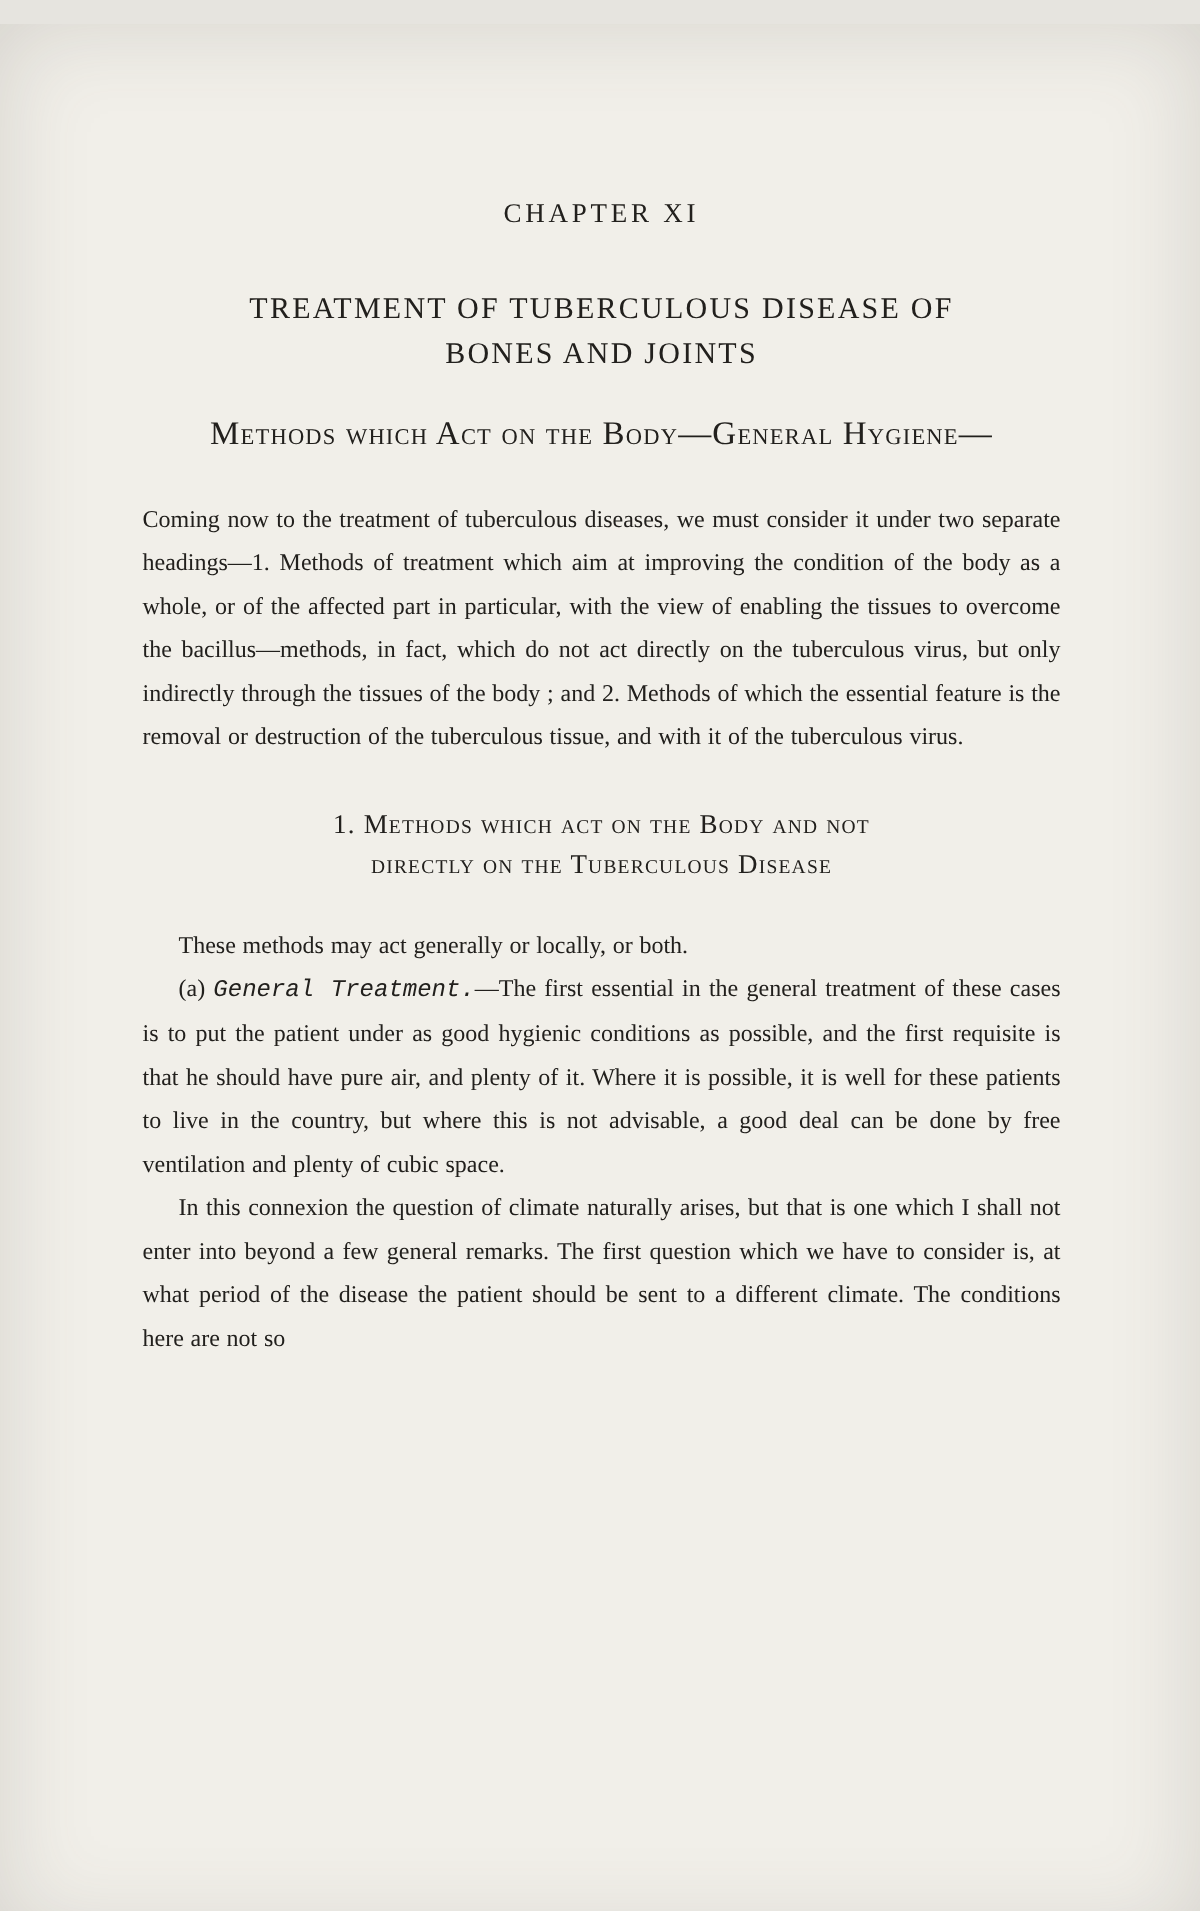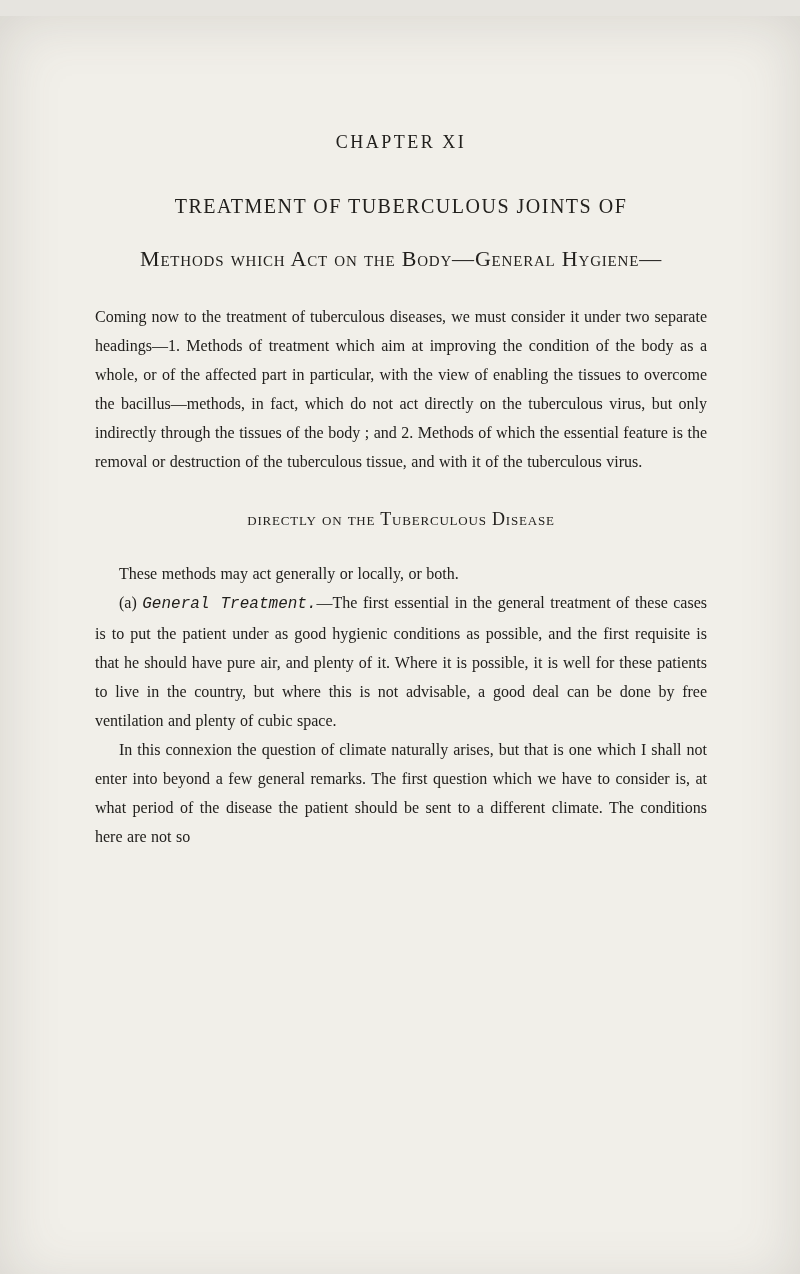--- a/index.html
+++ b/index.html
@@ -70,30 +70,32 @@
   }
 </style>
 </head>
 <body>
 
 <div class="page">
 
   <div class="chapter-heading">CHAPTER XI</div>
 
   <h1 class="chapter-title">
-    <div>TREATMENT OF TUBERCULOUS JOINTS OF</div>
+    <div>TREATMENT OF TUBERCULOUS DISEASE OF</div>
+    <div>BONES AND JOINTS</div>
   </h1>
 
   <div class="chapter-subtitle">
     <div>Methods which Act on the Body—General Hygiene—</div>
   </div>
 
   <p class="body-text noindent">Coming now to the treatment of tuberculous diseases, we must consider it under two separate headings—1. Methods of treatment which aim at improving the condition of the body as a whole, or of the affected part in particular, with the view of enabling the tissues to overcome the bacillus—methods, in fact, which do not act directly on the tuberculous virus, but only indirectly through the tissues of the body ; and 2. Methods of which the essential feature is the removal or destruction of the tuberculous tissue, and with it of the tuberculous virus.</p>
 
   <div class="section-heading">
+    <div>1. Methods which act on the Body and not</div>
     <div>directly on the Tuberculous Disease</div>
   </div>
 
   <p class="body-text indent">These methods may act generally or locally, or both.</p>
 
   <p class="body-text indent">
     <span>(a) </span><span class="italic">General Treatment.</span><span>—The first essential in the general treatment of these cases is to put the patient under as good hygienic conditions as possible, and the first requisite is that he should have pure air, and plenty of it. Where it is possible, it is well for these patients to live in the country, but where this is not advisable, a good deal can be done by free ventilation and plenty of cubic space.</span>
   </p>
 
   <p class="body-text indent">In this connexion the question of climate naturally arises, but that is one which I shall not enter into beyond a few general remarks. The first question which we have to consider is, at what period of the disease the patient should be sent to a different climate. The conditions here are not so</p>

